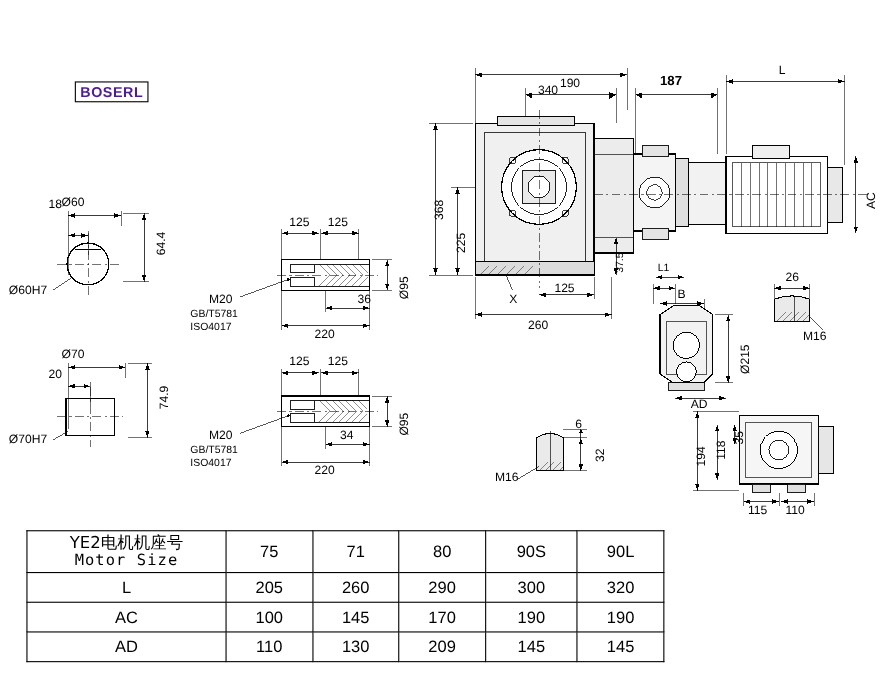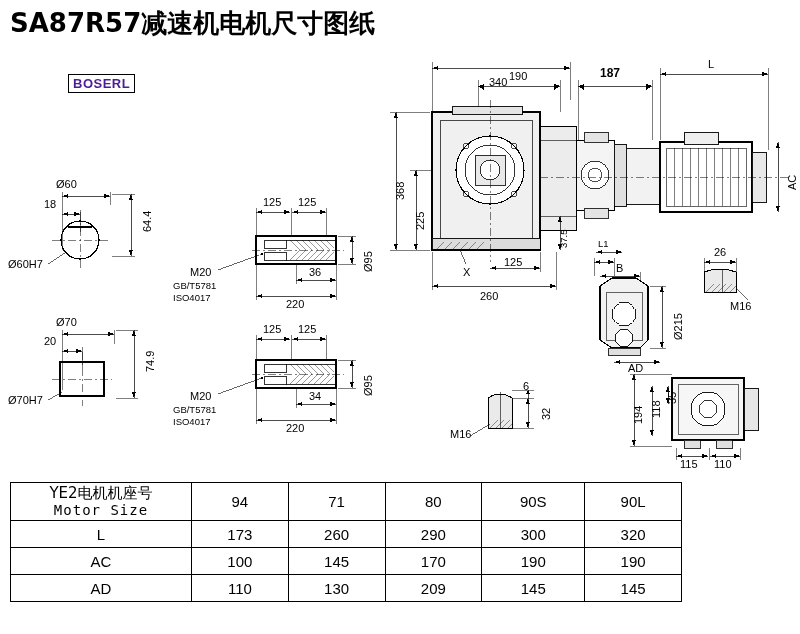--- a/index.html
+++ b/index.html
@@ -50,23 +50,23 @@
     white-space: nowrap;
   }
   .lbl.small { font-size: 9.5px; }
   .lbl.rot {
     transform-origin: 0 0;
     transform: rotate(-90deg);
   }
   
   .spec-table {
     position: absolute;
-    left: 10px;
+    left: 24px;
     top: 482px;
-    width: 672px;
+    width: 580px;
     border-collapse: collapse;
     font-family: "Liberation Sans", sans-serif;
   }
   .spec-table td {
     border: 1px solid #000;
     text-align: center;
     font-size: 15px;
     height: 26px;
     padding: 0;
   }
@@ -78,21 +78,20 @@
   }
   .spec-table td.rowlabel { width: 180px; }
   .cn { font-family: "DejaVu Sans", sans-serif; }
   .mono { font-family: "DejaVu Sans Mono", monospace; letter-spacing: 1px; font-size: 14px;}
 </style>
 </head>
 <body>
 
 <div id="page">
 
-  <div class="title cn">SA87R57减速机电机尺寸图纸</div>
   <div class="logo">BOSERL</div>
 
   <svg width="800" height="634">
     <g fill="none" stroke="#000" stroke-width="1" shape-rendering="crispEdges">
 
       <line x1="62" y1="196" x2="110" y2="196" stroke-width="0.7"></line>
       <line x1="62" y1="192" x2="62" y2="250" stroke-width="0.5" stroke-dasharray="none"></line>
       <line x1="110" y1="192" x2="110" y2="205" stroke-width="0.5"></line>
       <polygon points="62,196 68,194 68,198" fill="#000" stroke="none"></polygon>
       <polygon points="110,196 104,194 104,198" fill="#000" stroke="none"></polygon>
@@ -449,32 +448,32 @@
       <line x1="709" y1="448" x2="709" y2="460" stroke-width="0.5"></line>
       <line x1="740" y1="448" x2="740" y2="460" stroke-width="0.5"></line>
 
       <line x1="596" y1="252" x2="622" y2="252" stroke-width="0.7"></line>
       <polygon points="596,252 602,250 602,254" fill="#000" stroke="none"></polygon>
       <polygon points="622,252 616,250 616,254" fill="#000" stroke="none"></polygon>
     </g>
   </svg>
 
   <div class="lbl" style="left:56px; top:178px;">Ø60</div>
-  <div class="lbl" style="left:44px; top:198px;">18</div>
+  <div class="lbl" style="left:44px; top:180px;">18</div>
   <div class="lbl rot" style="left:141px; top:232px;">64.4</div>
   <div class="lbl" style="left:8px; top:258px;">Ø60H7</div>
 
   <div class="lbl" style="left:56px; top:316px;">Ø70</div>
   <div class="lbl" style="left:44px; top:335px;">20</div>
   <div class="lbl rot" style="left:144px; top:372px;">74.9</div>
   <div class="lbl" style="left:8px; top:394px;">Ø70H7</div>
 
   <div class="lbl" style="left:263px; top:196px;">125</div>
   <div class="lbl" style="left:298px; top:196px;">125</div>
-  <div class="lbl" style="left:309px; top:266px;">36</div>
+  <div class="lbl" style="left:325px; top:266px;">36</div>
   <div class="lbl" style="left:286px; top:298px;">220</div>
   <div class="lbl rot" style="left:362px; top:272px;">Ø95</div>
   <div class="lbl" style="left:190px; top:266px;">M20</div>
   <div class="lbl small" style="left:173px; top:280px;">GB/T5781</div>
   <div class="lbl small" style="left:173px; top:292px;">ISO4017</div>
 
   <div class="lbl" style="left:263px; top:323px;">125</div>
   <div class="lbl" style="left:298px; top:323px;">125</div>
   <div class="lbl" style="left:309px; top:390px;">34</div>
   <div class="lbl" style="left:286px; top:422px;">220</div>
@@ -512,29 +511,29 @@
   <div class="lbl" style="left:680px; top:458px;">115</div>
   <div class="lbl" style="left:714px; top:458px;">110</div>
 
   <table class="spec-table">
     <tbody>
       <tr>
         <td class="hdr-label">
           <div class="cn">YE2电机机座号</div>
           <div class="mono">Motor Size</div>
         </td>
-        <td>94</td>
+        <td>75</td>
         <td>71</td>
         <td>80</td>
         <td>90S</td>
         <td>90L</td>
       </tr>
       <tr>
         <td class="rowlabel">L</td>
-        <td>173</td>
+        <td>205</td>
         <td>260</td>
         <td>290</td>
         <td>300</td>
         <td>320</td>
       </tr>
       <tr>
         <td class="rowlabel">AC</td>
         <td>100</td>
         <td>145</td>
         <td>170</td>

